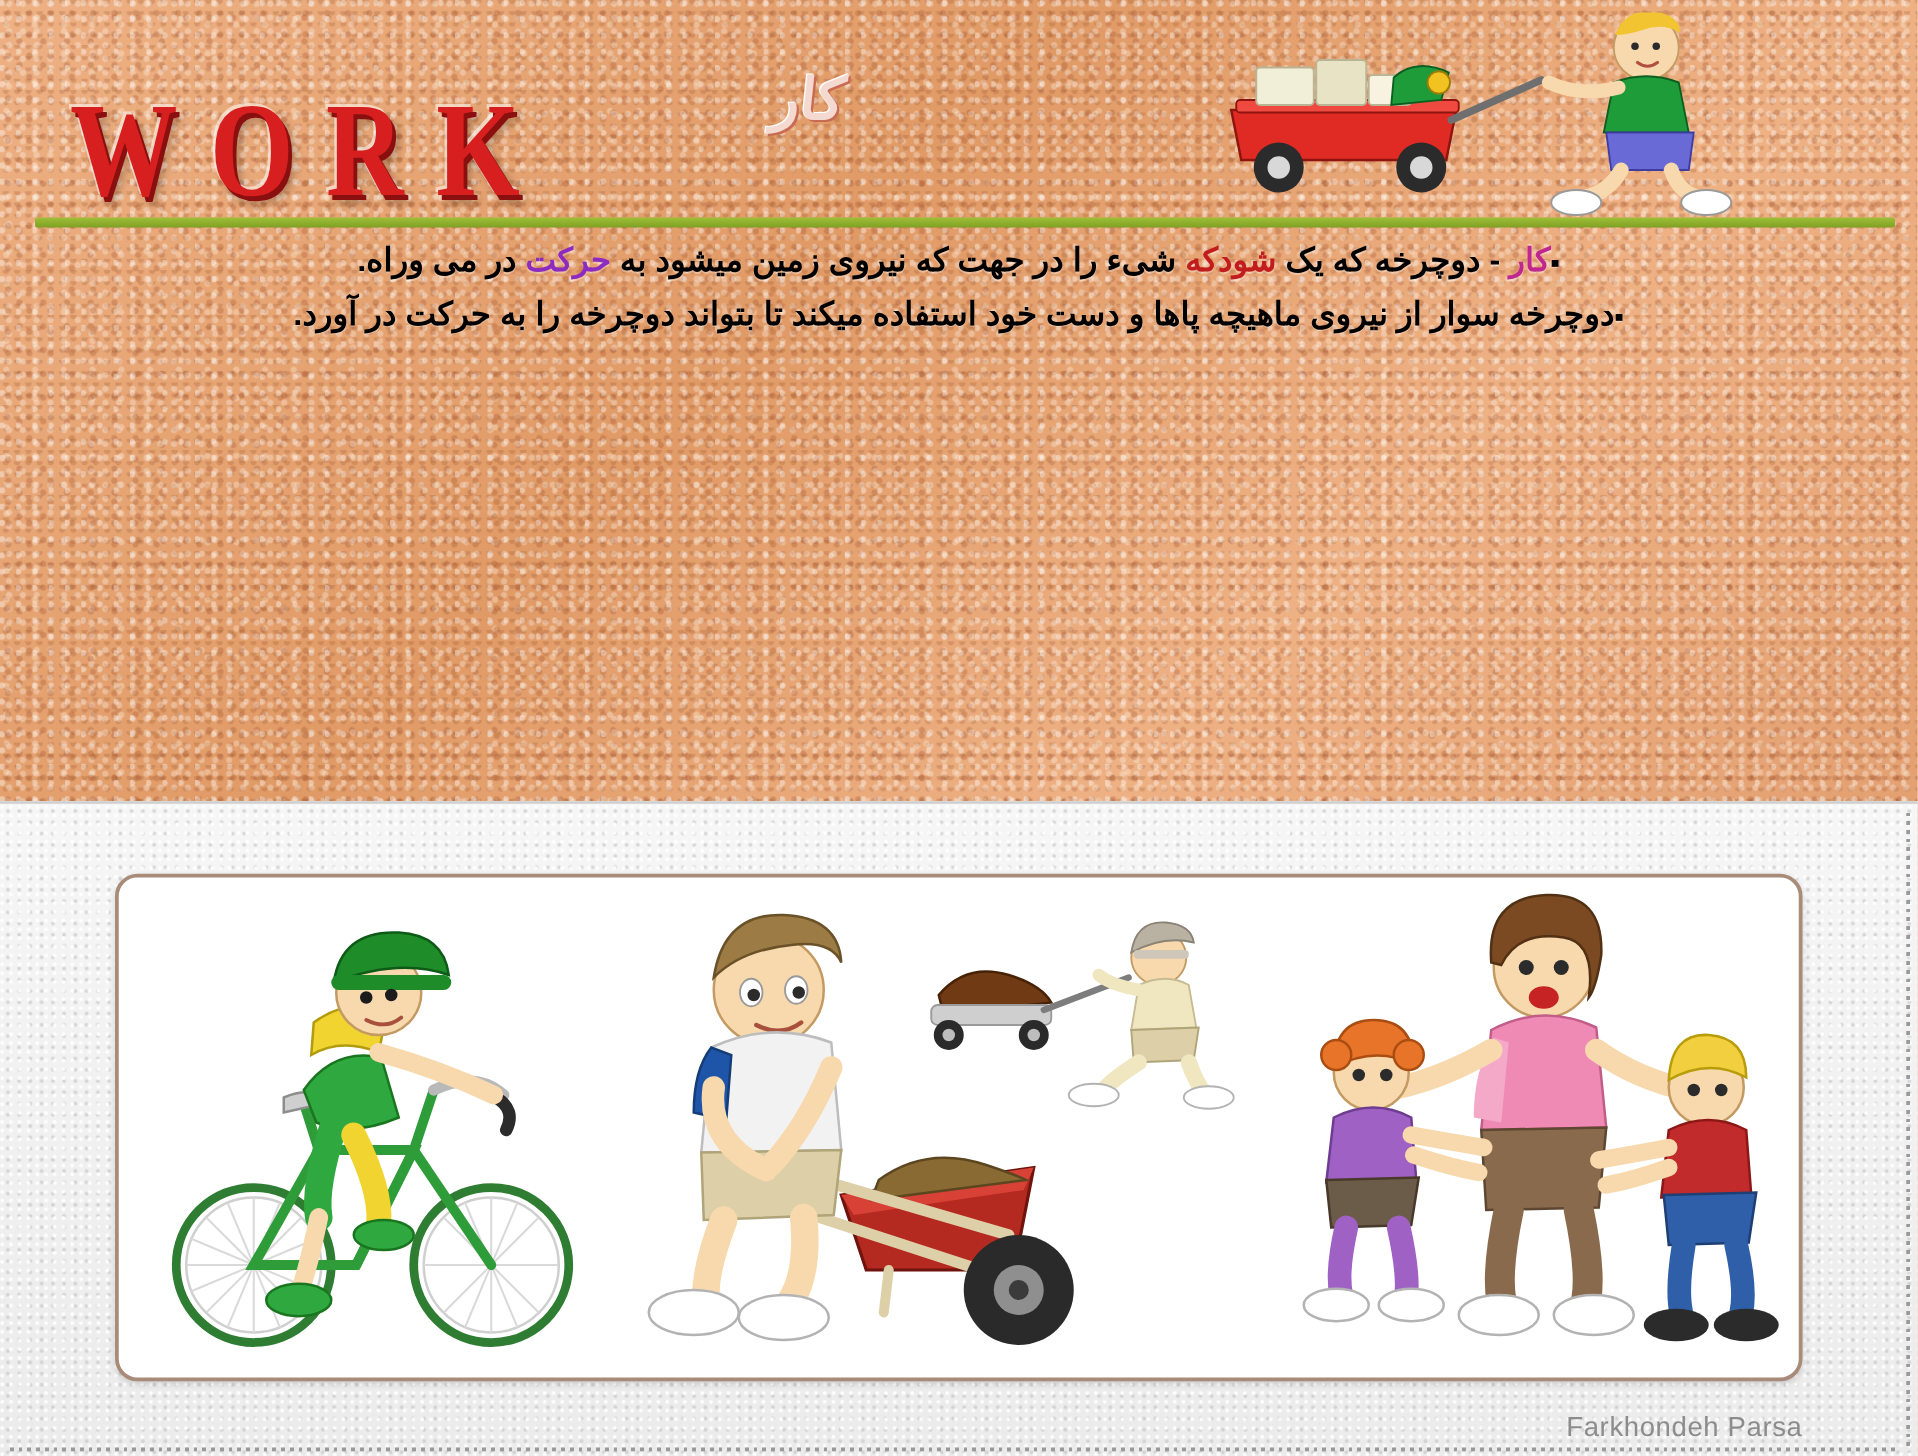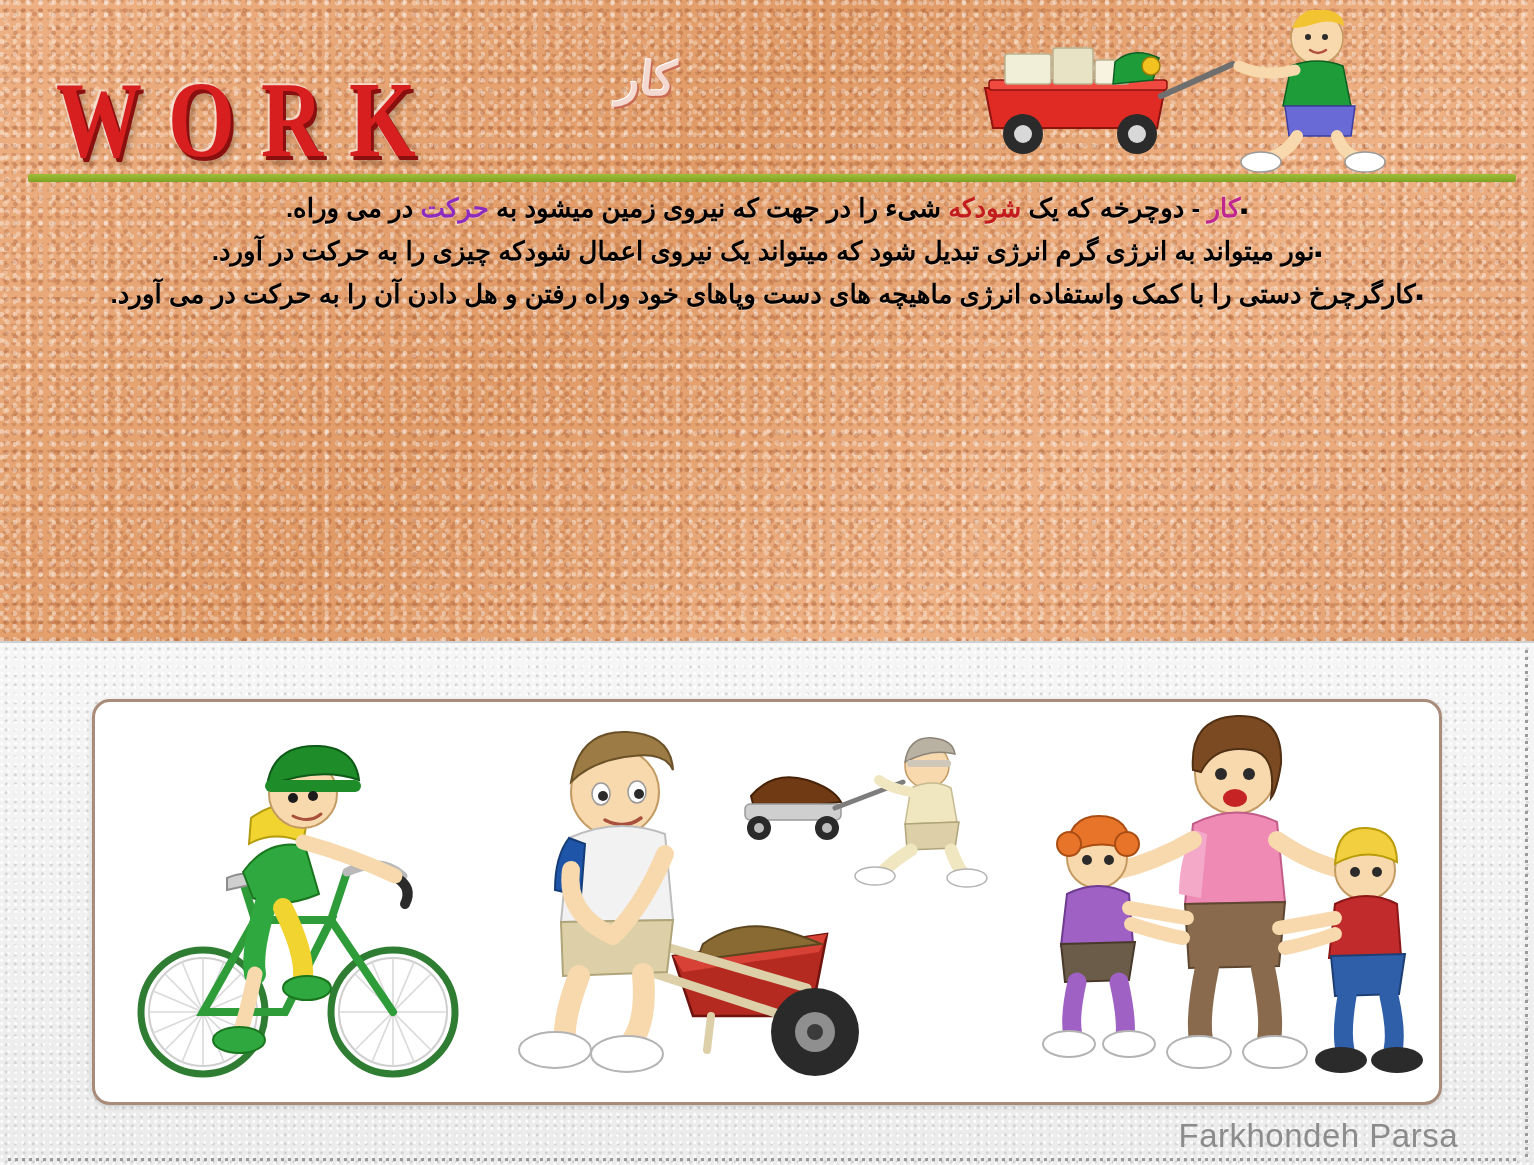--- a/index.html
+++ b/index.html
@@ -173,23 +173,23 @@
     width: 930px;
     height: 384px;
     background: #ffffff;
   }
   .art-slot {
     position: absolute;
   }
 
   .credit {
     position: absolute;
-    right: 76px;
+    right: 92px;
     bottom: 12px;
-    font-size: 33px;
+    font-size: 22px;
     color: #8c8c8c;
     font-family: "Liberation Sans", sans-serif;
     letter-spacing: 0.5px;
     direction: ltr;
   }
 </style>
 </head>
 <body>
 
 <div class="slide">
@@ -236,28 +236,25 @@
         <ellipse cx="400" cy="152" rx="20" ry="10" fill="#ffffff" stroke="#9a9a9a" stroke-width="1.5"></ellipse>
       </svg>
     </div>
 
     <div class="body-text">
 
       <p class="line">
         <span class="bullet-dot">▪</span><span class="hl-pink">کار</span><span> - دوچرخه که یک </span><span class="hl-red">شودکه</span><span> شیء را در جهت که نیروی زمین میشود به </span><span class="hl-purple">حرکت</span><span> در می وراه.</span>
       </p>
 
+
       <p class="line">
-        <span class="bullet-dot">▪</span><span>نور میتواند به انرژی گرم انرژی تبدیل شود که میتواند یک نیروی اعمال شودکه چیزی  را به حرکت در آورد.</span>
+        <span class="bullet-dot">▪</span><span>دوچرخه سوار از نیروی ماهیچه پاها و دست خود استفاده میکند تا بتواند دوچرخه را به حرکت در آورد.</span>
       </p>
 
-
-      <p class="line">
-        <span class="bullet-dot">▪</span><span>کارگرچرخ دستی را با کمک واستفاده انرژی ماهیچه های دست وپاهای خود وراه رفتن و هل دادن آن را به حرکت در می آورد.</span>
-      </p>
 
 
     </div>
   </div>
 
   <div class="bottom-panel">
 
     <div class="photo-frame">
       <div class="photo-inner"></div>
 

